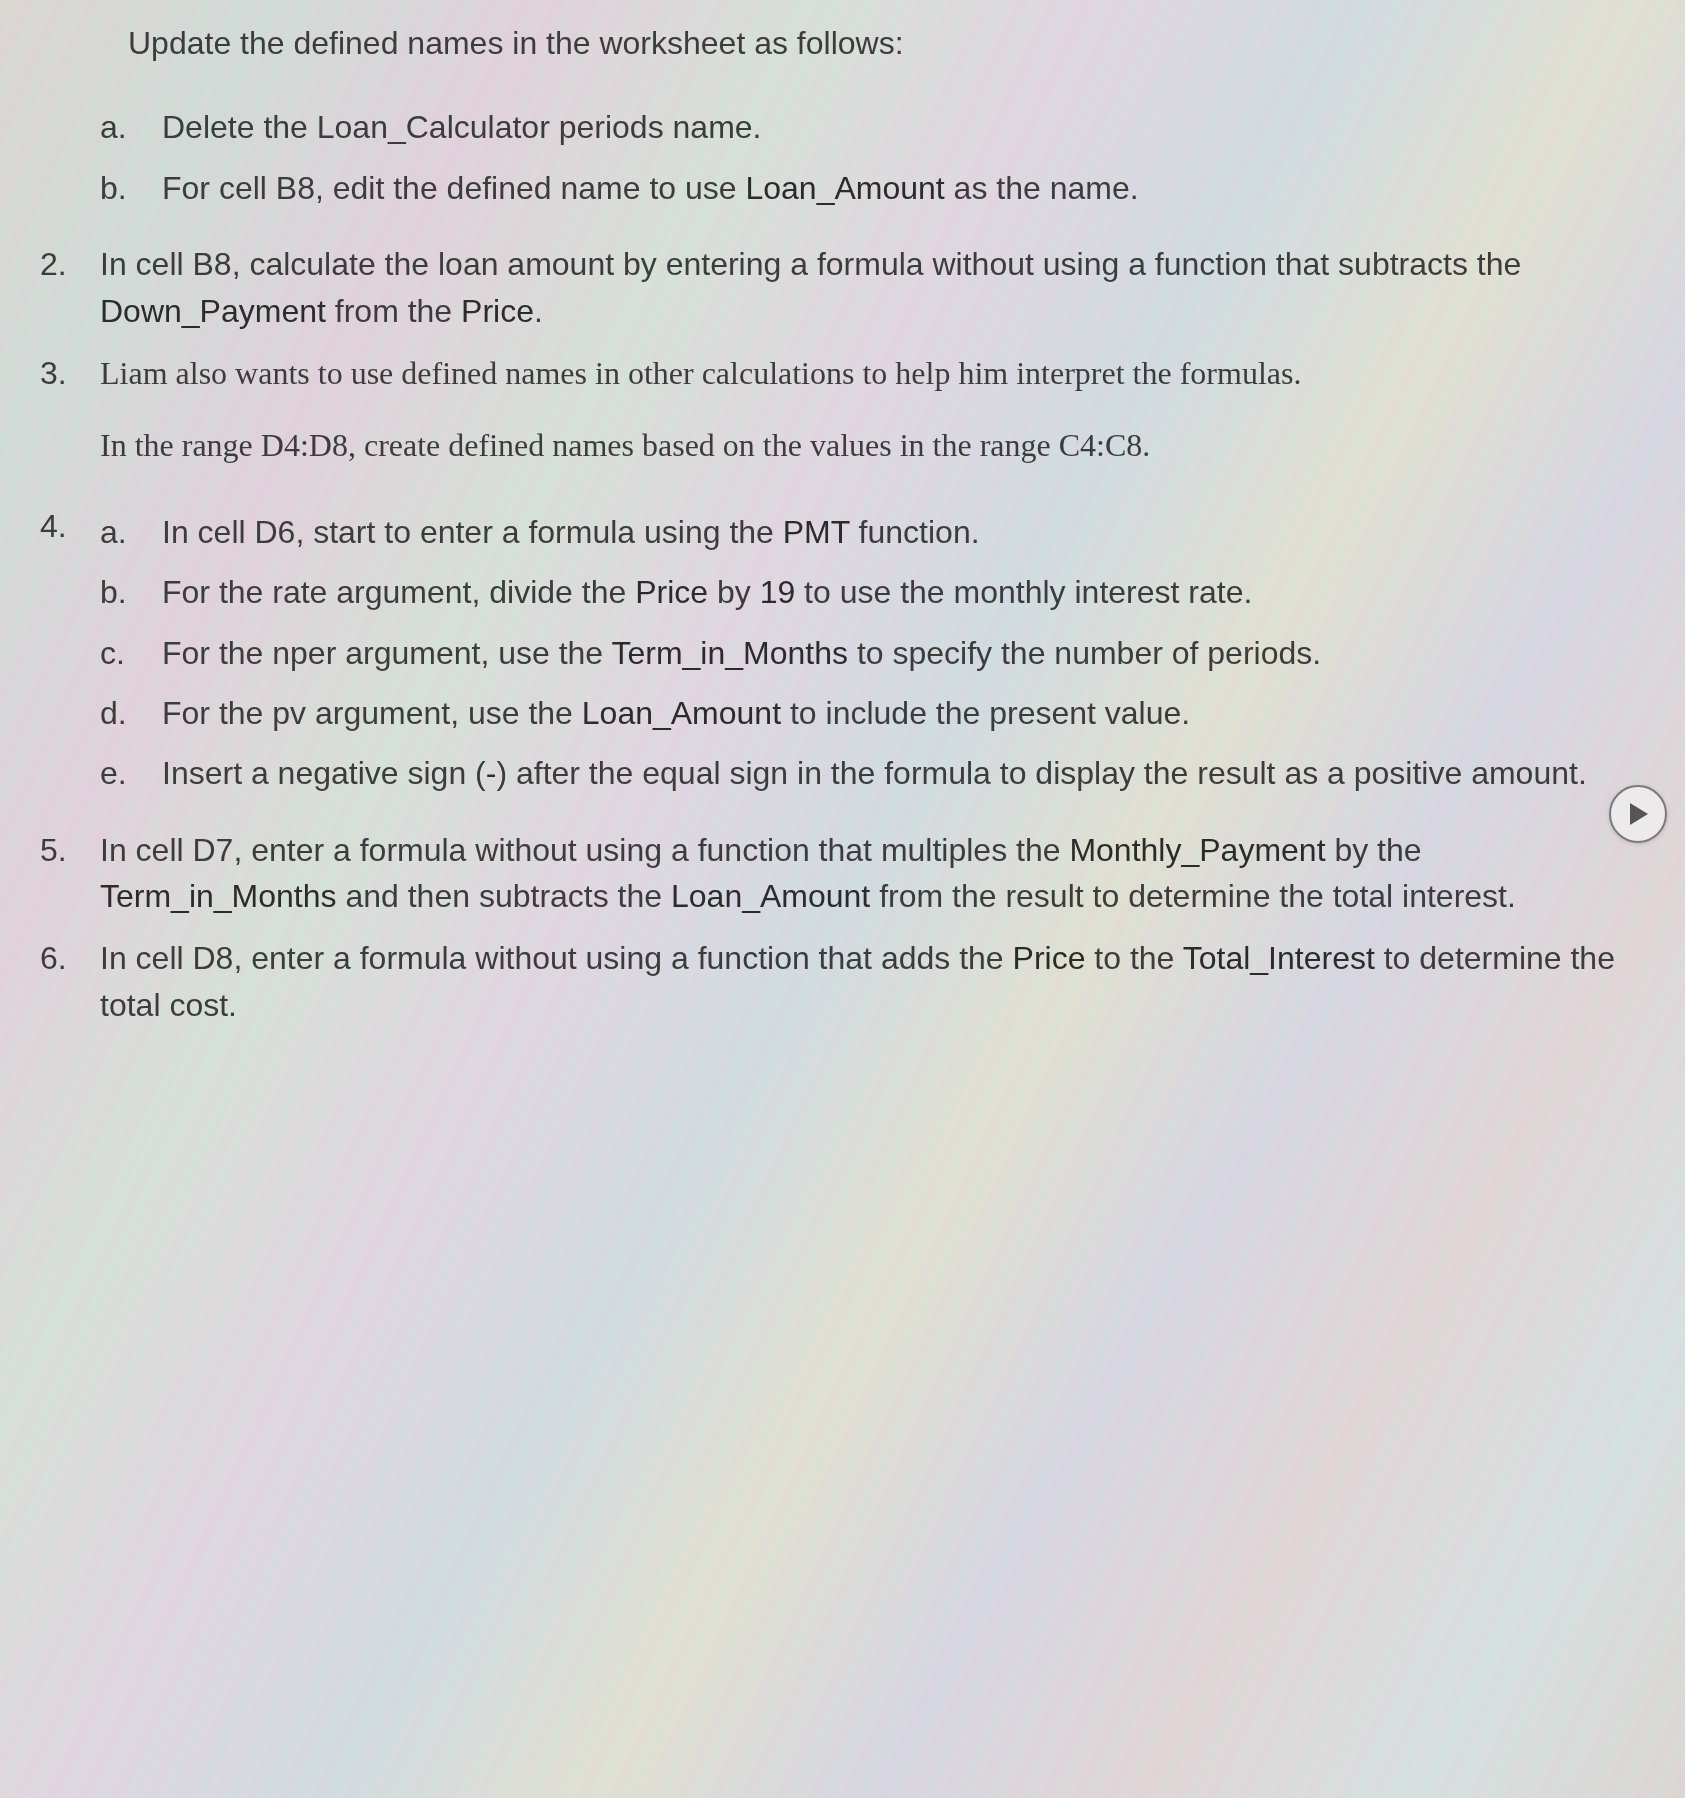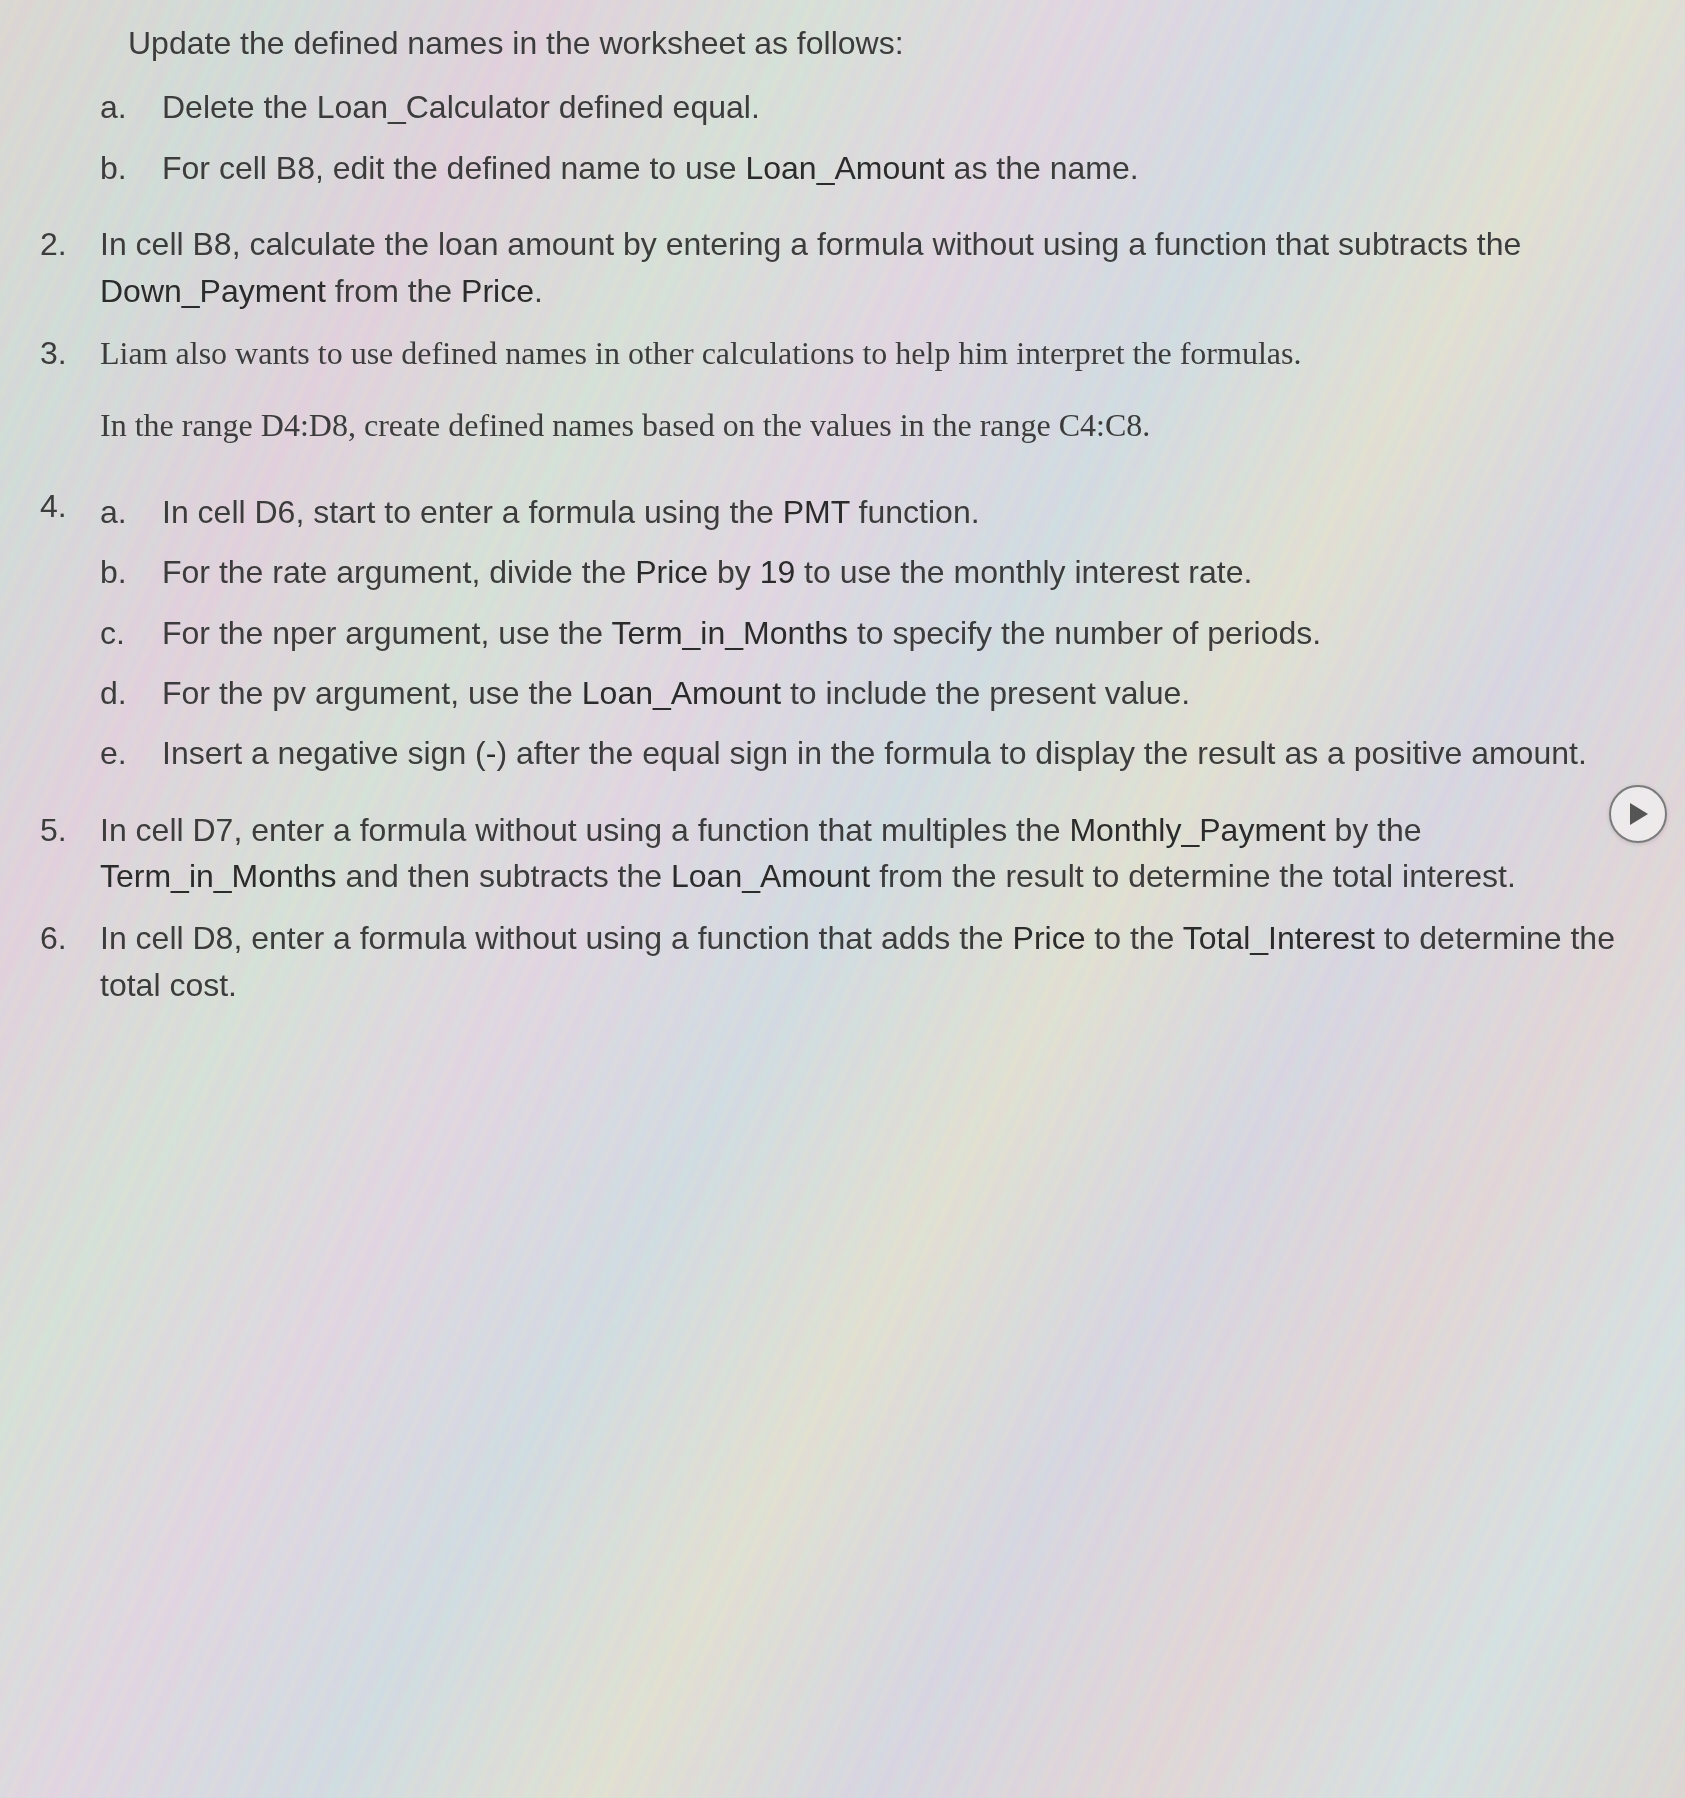--- a/index.html
+++ b/index.html
@@ -76,21 +76,21 @@
   ol.sub > li > .letter {
     min-width: 62px;
     flex-shrink: 0;
     text-align: left;
   }
   ol.sub > li > .text {
     flex: 1;
   }
   .intro {
     margin-left: 88px;
-    margin-bottom: 12px;
+    margin-bottom: 32px;
     max-width: 1440px;
   }
   .para {
     margin-bottom: 18px;
     font-family: Liberation Serif, serif;
   }
   b { font-weight: 400; color: #2b2b2b; }
   .play-btn {
     position: absolute;
     right: 18px;
@@ -115,21 +115,21 @@
   <div class="intro">Update the defined names in the worksheet as follows:</div>
 
   <ol class="main">
 
     <li>
       <span class="num"></span>
       <div class="body">
         <ol class="sub">
           <li>
             <span class="letter">a.</span>
-            <span class="text">Delete the Loan_Calculator defined equal.</span>
+            <span class="text">Delete the Loan_Calculator periods name.</span>
           </li>
           <li>
             <span class="letter">b.</span>
             <span class="text">For cell B8, edit the defined name to use <b>Loan_Amount</b> as the name.</span>
           </li>
         </ol>
       </div>
     </li>
 
     <li>

